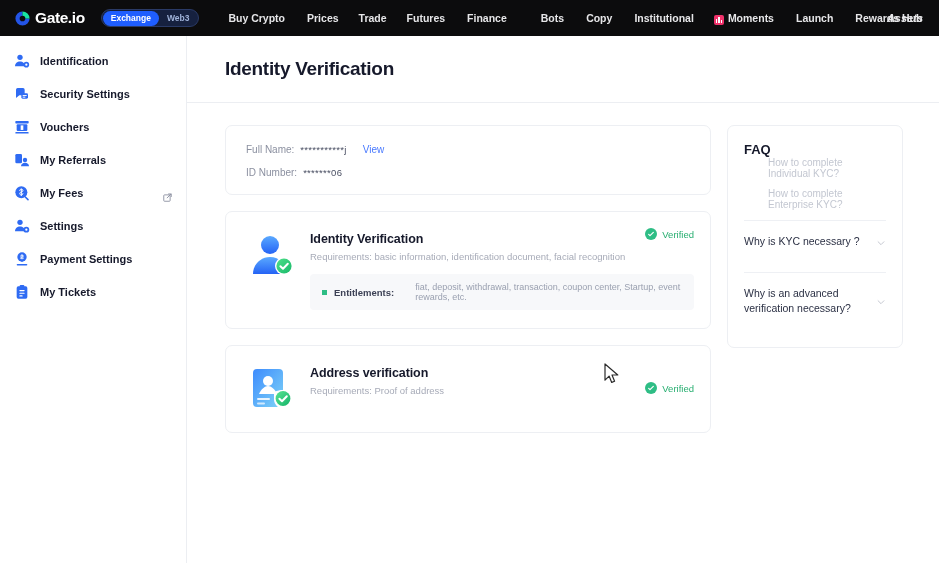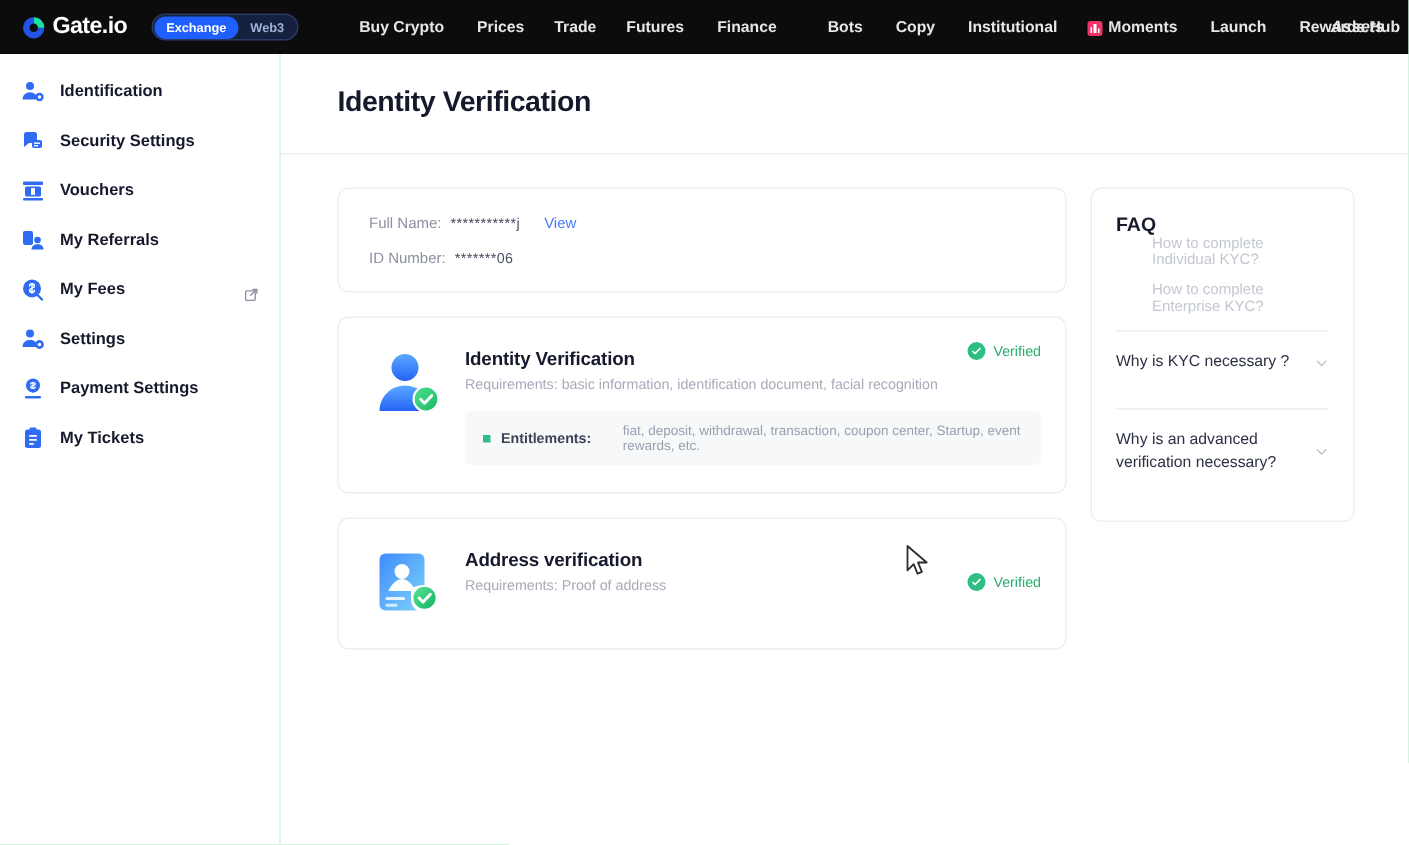--- a/index.html
+++ b/index.html
@@ -2,21 +2,21 @@
 <html><head>
 <meta charset="utf-8">
 <style>
   * { box-sizing: border-box; margin: 0; padding: 0; }
   html, body {
     width: 939px; height: 563px;
     background: #ffffff;
     font-family: "Liberation Sans", sans-serif;
     overflow: hidden;
   }
-  .app { position: relative; width: 939px; height: 563px; background:#22c55e; }
+  .app { position: relative; width: 939px; height: 563px; background:#e5e5e5; }
 
   
   .topnav {
     height: 36px; background: #0c0c0d; display: flex; align-items: center;
     padding: 0 14px; position: relative;
   }
   .logo { display: flex; align-items: center; gap: 4px; margin-right: 12px; }
   .logo-mark { width: 17px; height: 17px; position: relative; }
   .logo-text { color:#fff; font-size: 15.5px; font-weight: 700; letter-spacing: -0.4px; }
   .pill {
@@ -118,21 +118,21 @@
           <path d="M12 2a10 10 0 0 1 10 10h-6a4 4 0 0 0-4-4z" fill="#17e6a1"></path>
         </svg>
       </span>
       <span class="logo-text">Gate.io</span>
     </div>
     <div class="pill">
       <span class="active">Exchange</span>
       <span>Web3</span>
     </div>
     <div class="navlinks" id="navlinks">
-        <div class="navlink" style="margin-left: 12px;"><span>Buy Crypto</span></div>
+        <div class="navlink" style="margin-left: 1px;"><span>Buy Crypto</span></div>
         <div class="navlink" style="margin-left: 22px;"><span>Prices</span></div>
         <div class="navlink" style="margin-left: 20px;"><span>Trade</span></div>
         <div class="navlink" style="margin-left: 20px;"><span>Futures</span></div>
         <div class="navlink" style="margin-left: 22px;"><span>Finance</span></div>
         <div class="navlink" style="margin-left: 34px;"><span>Bots</span></div>
         <div class="navlink" style="margin-left: 22px;"><span>Copy</span></div>
         <div class="navlink" style="margin-left: 22px;"><span>Institutional</span></div>
         <div class="navlink" style="margin-left: 20px;"><span class="moments-ico">
             <i style="height:4px"></i>
             <i style="height:6px"></i>

